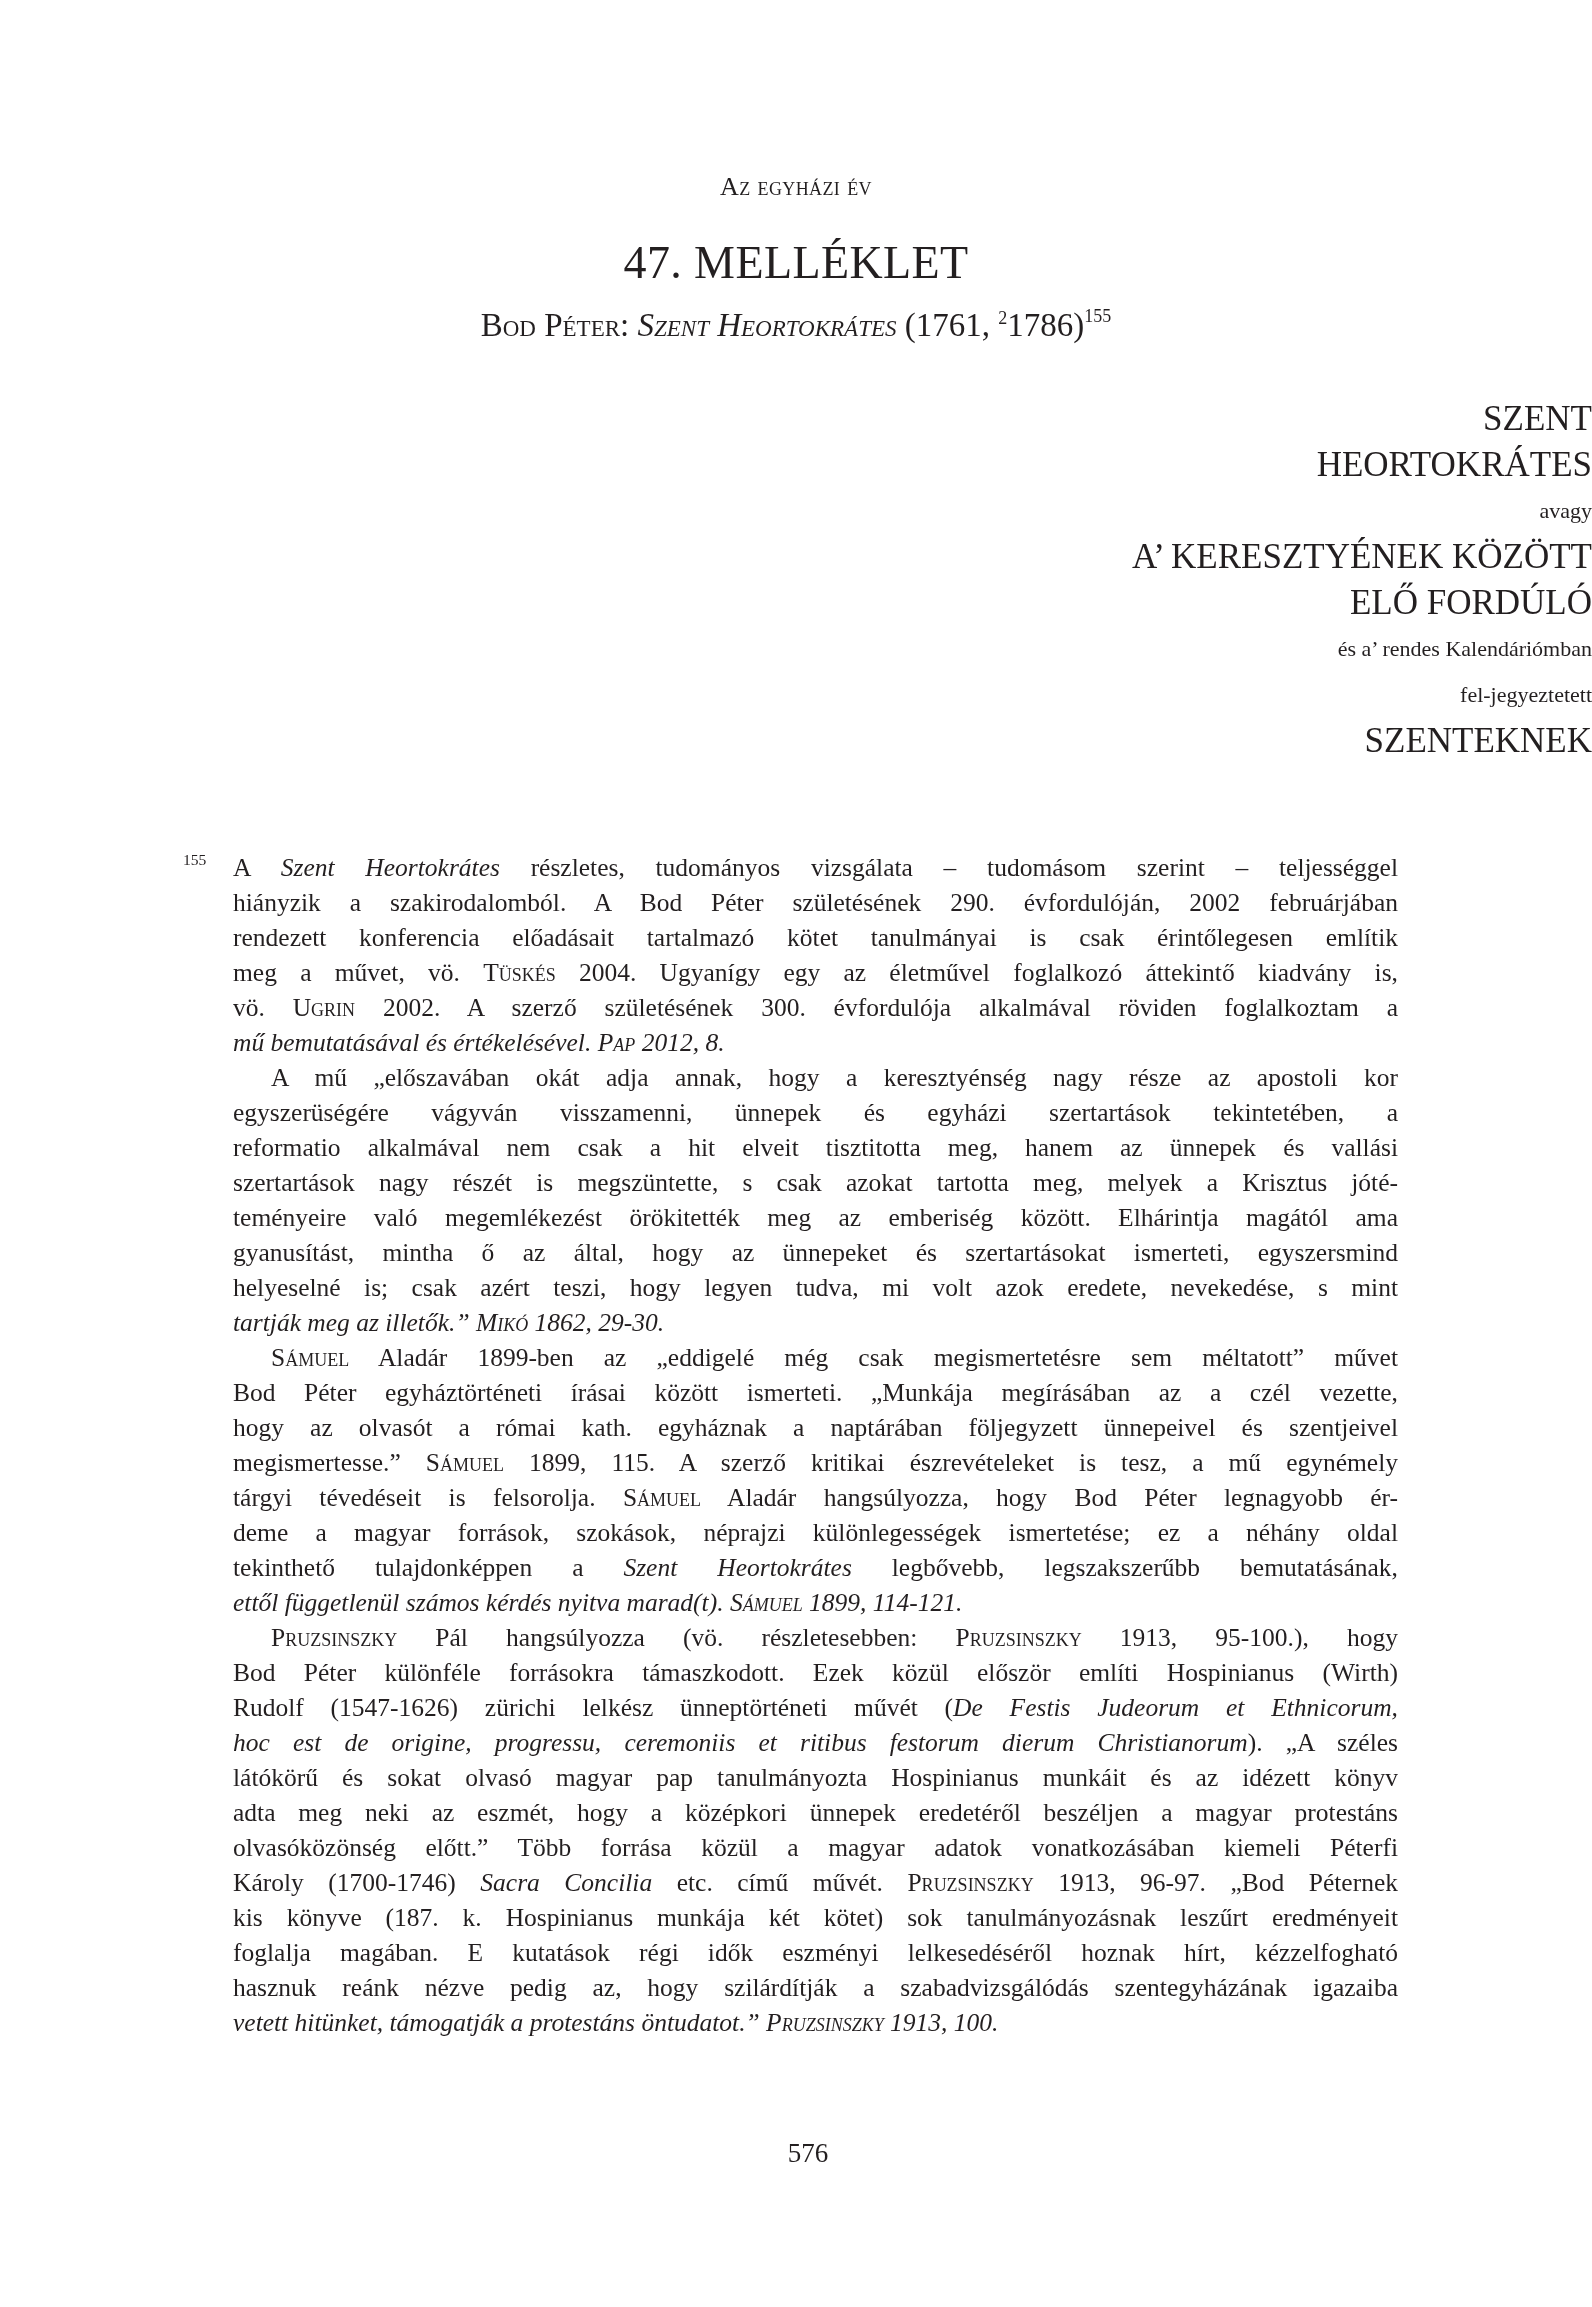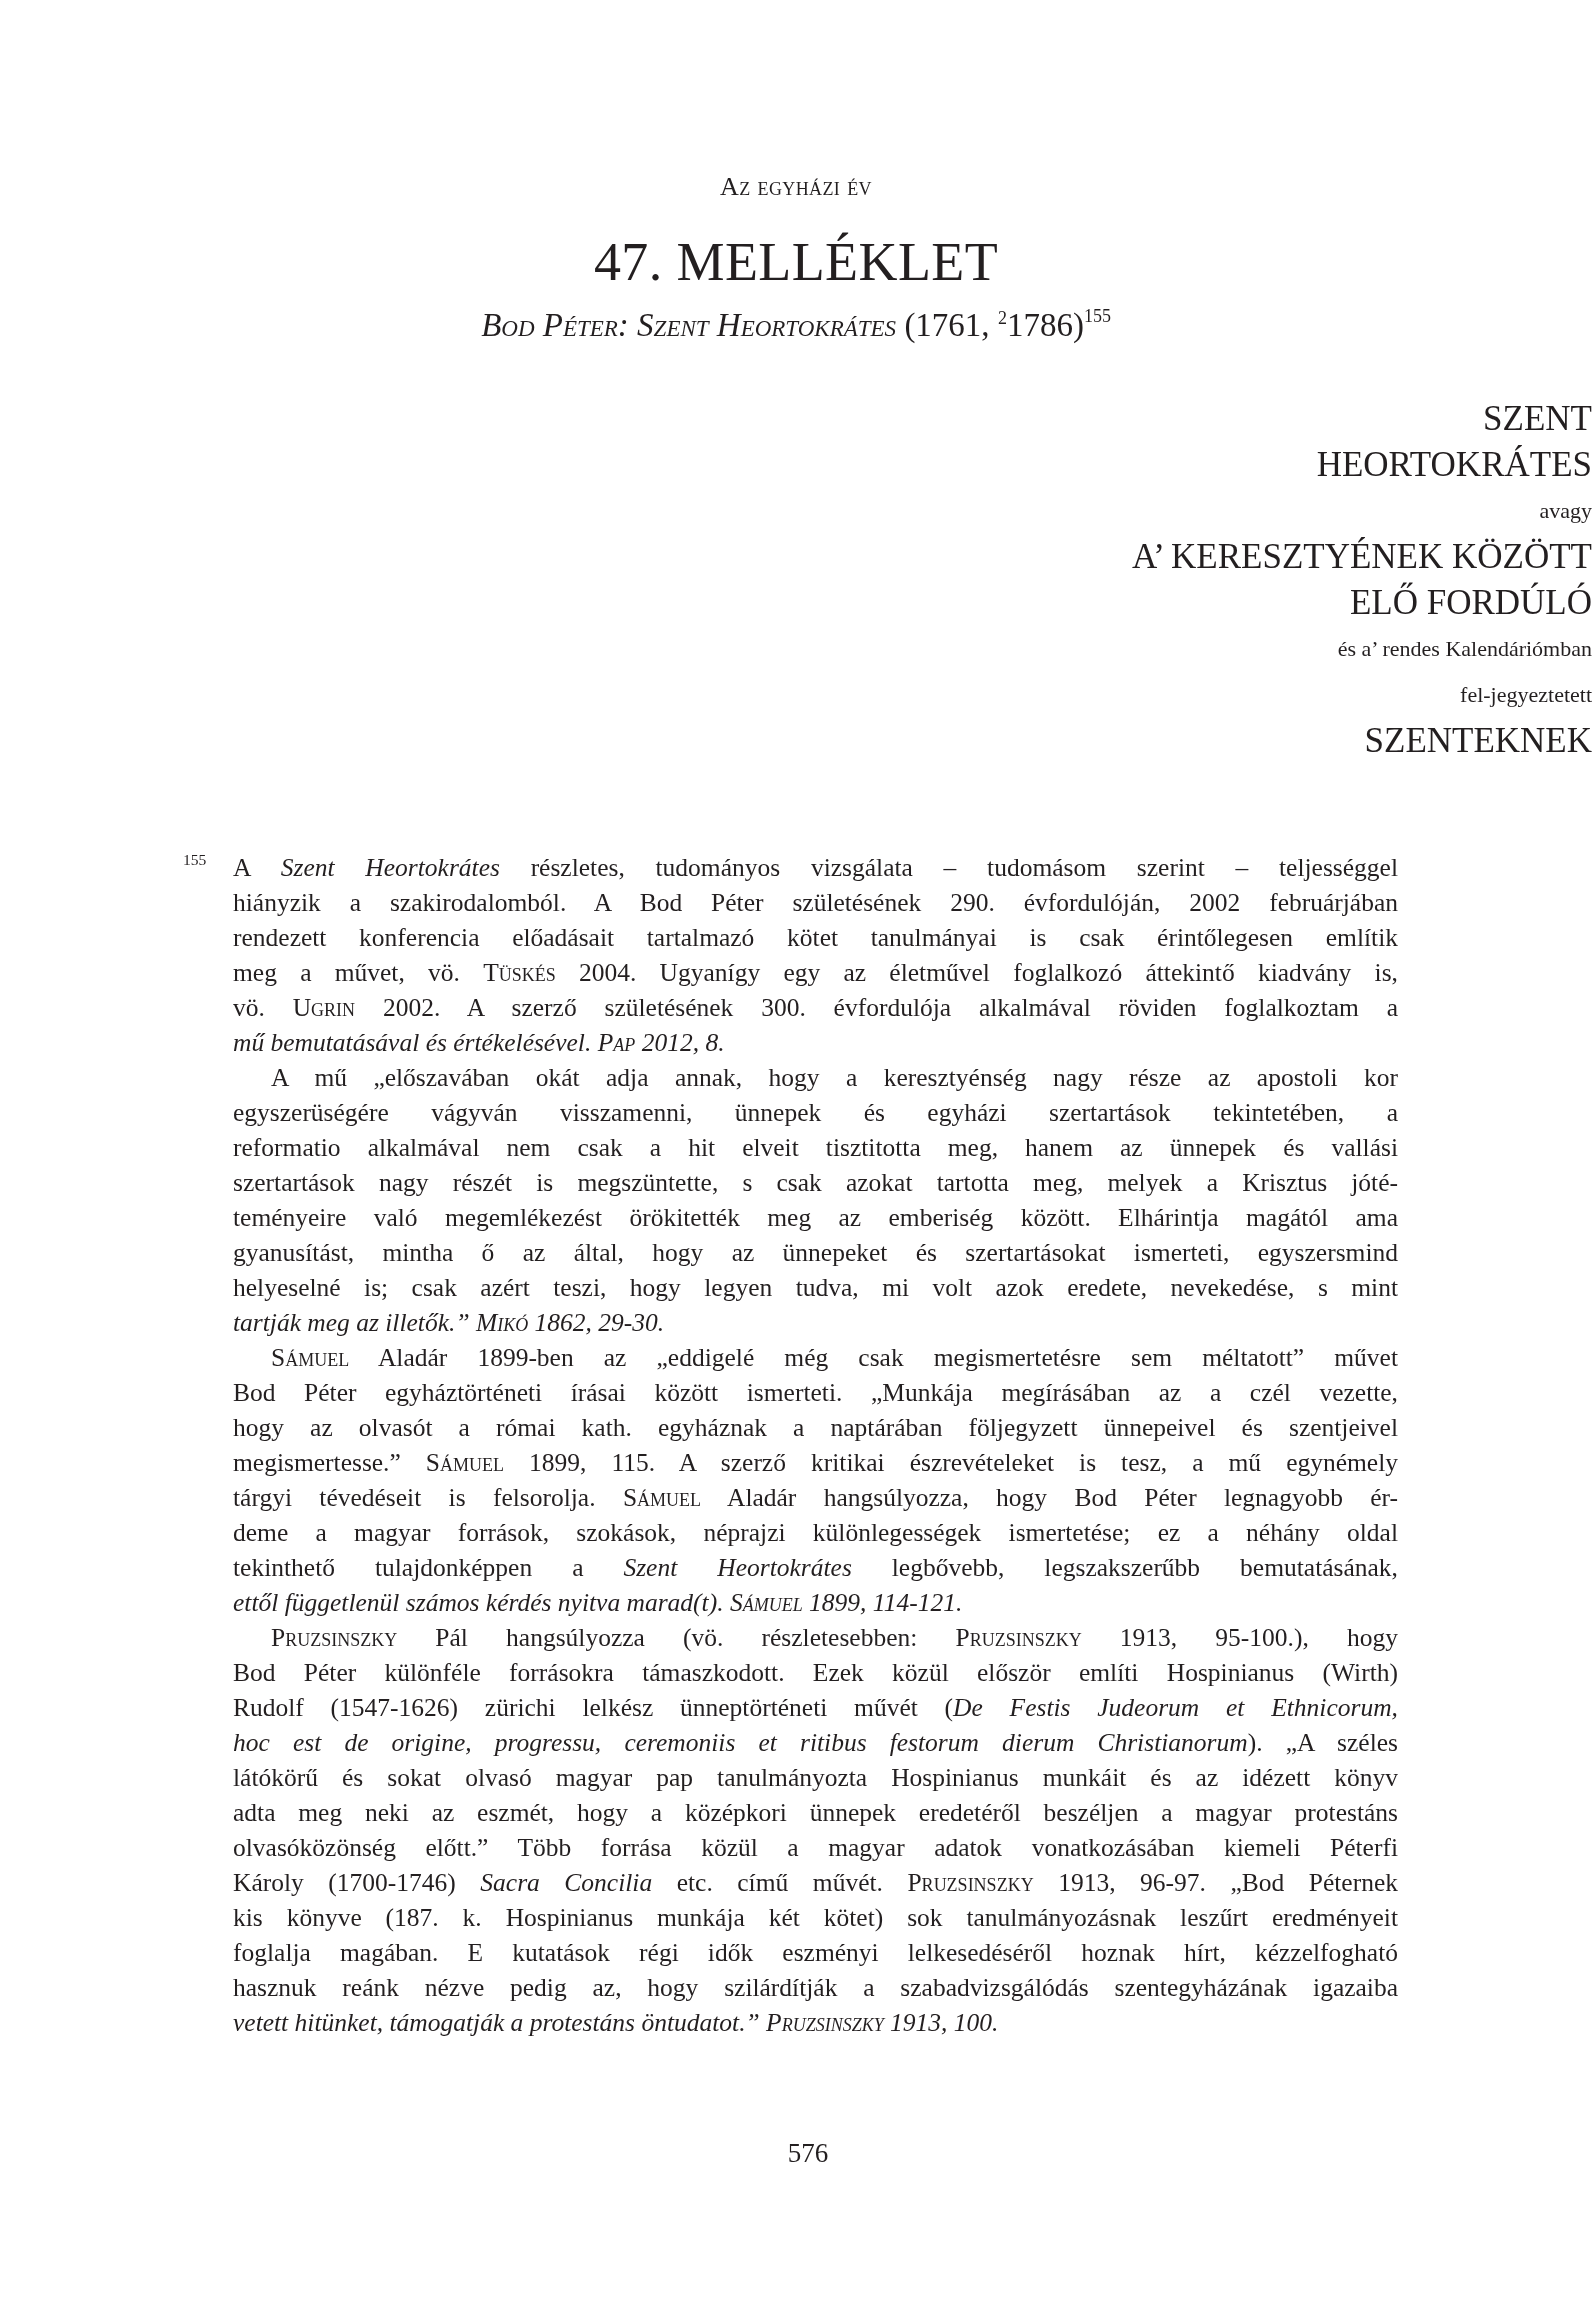--- a/index.html
+++ b/index.html
@@ -10,27 +10,27 @@
   }
   .page { position: absolute; left: 0; top: 0; width: 1592px; height: 1705px; }
 
   .running-head {
     position: absolute; top: 171px; left: 0; width: 100%;
     text-align: center; font-size: 26px; letter-spacing: 0.4px;
     font-variant: small-caps; line-height: 31px;
   }
   .appendix-title {
     position: absolute; top: 235px; left: 0; width: 100%;
-    text-align: center; font-size: 54px; line-height: 55px; letter-spacing: 0.4px;
+    text-align: center; font-size: 46px; line-height: 55px; letter-spacing: 0.4px;
   }
   .subtitle {
     position: absolute; top: 304px; left: 0; width: 100%;
     text-align: center; font-size: 33px; line-height: 43px;
   }
-  .subtitle .sc { font-variant: small-caps; font-style: italic; }
+  .subtitle .sc { font-variant: small-caps; }
   .subtitle sup { font-size: 18px; line-height: 0; vertical-align: 14px; }
   .subtitle .pre-sup { font-size: 18px; line-height: 0; vertical-align: 12px; }
 
   .facsimile {
     position: absolute; top: 396px; left: 0; width: 100%;
     text-align: right;
   }
   .facsimile .fl {
     display: block; height: 46px; line-height: 46px;
     font-family: "Liberation Serif", serif;

